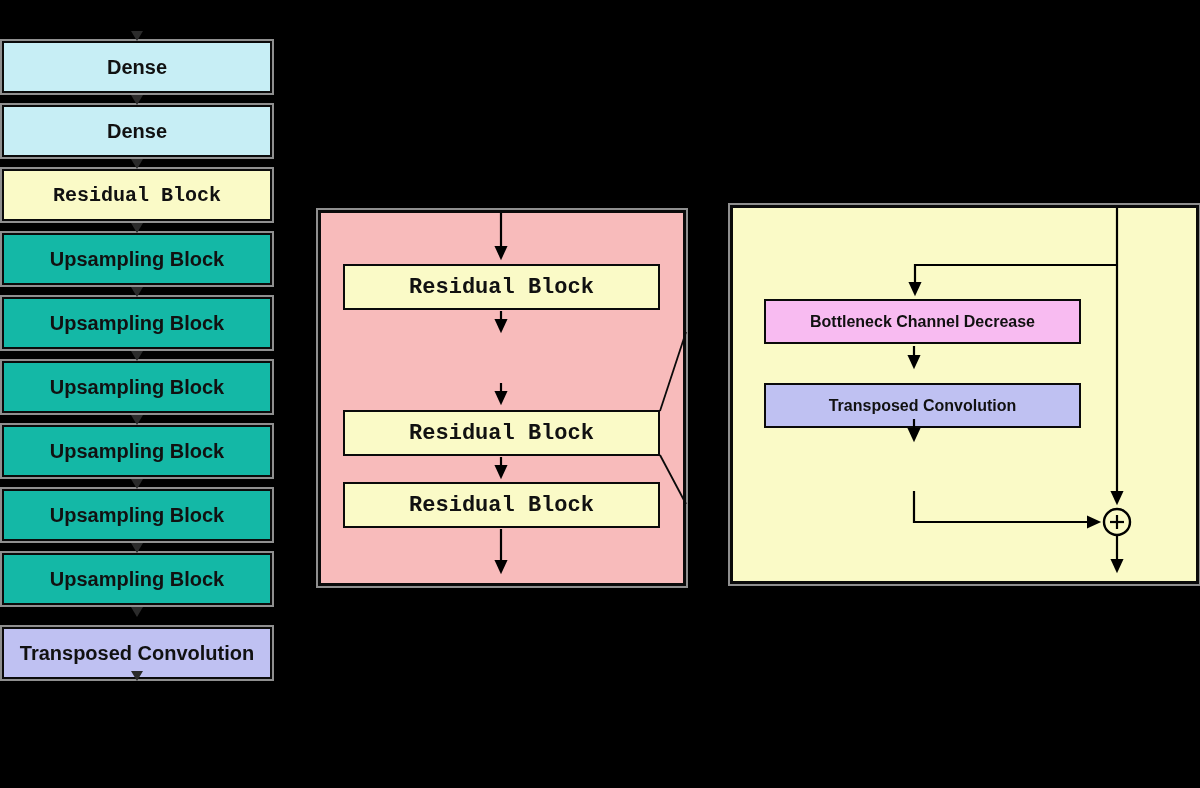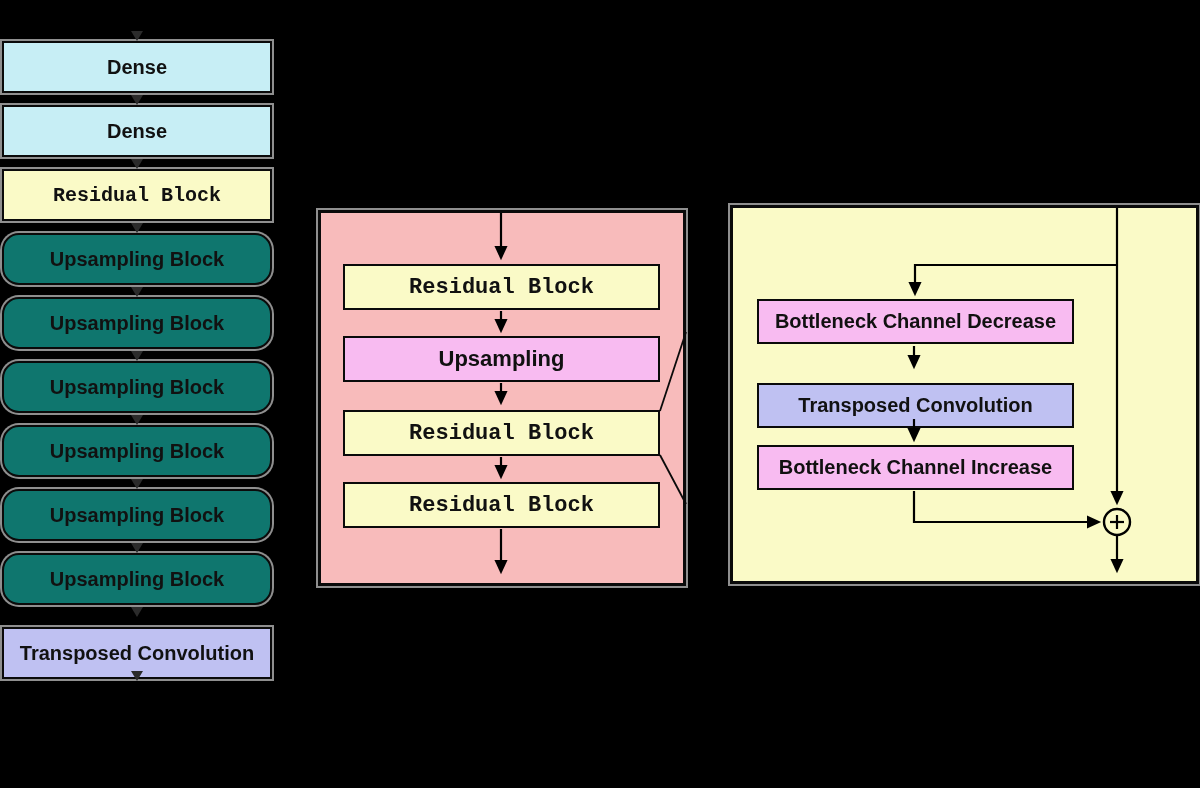--- a/index.html
+++ b/index.html
@@ -15,26 +15,26 @@
   .left-blk{left:2px;width:270px;height:52px;font-size:20px;}
 
   
   .panel{position:absolute;box-sizing:border-box;border:3px solid #0a0a0a;
          box-shadow:0 0 0 2px #8f8f8f;}
   #middle-panel{left:318px;top:210px;width:368px;height:376px;background:#f8bbbb;}
   #right-panel{left:730px;top:205px;width:469px;height:379px;background:#fafac7;}
 
   
   .mid-blk{left:22px;width:317px;height:46px;font-size:22px;border:2px solid #0a0a0a;box-shadow:none;}
-  .right-blk{left:24px;width:317px;height:45px;font-size:20px;border:2px solid #0a0a0a;box-shadow:none;}
+  .right-blk{left:31px;width:317px;height:45px;font-size:16px;border:2px solid #0a0a0a;box-shadow:none;}
 
   
   .c-cyan{background:#c7eef5;}
   .c-yellow{background:#fafac7;font-family:Liberation Mono, monospace;}
-  .c-pink{background:#0f766e;border-radius:17px;}
+  .c-pink{background:#14b8a6;}
   .c-violet{background:#f8bbf1;}
   .c-peri{background:#bfc1f2;margin-top:10px;}
 
   #overlay{position:absolute;left:0;top:0;width:1200px;height:788px;pointer-events:none;}
 </style>
 </head>
 <body>
 
 <div id="canvas">
 
@@ -44,29 +44,27 @@
   <div class="blk left-blk c-pink" style="top:233px">Upsampling Block</div>
   <div class="blk left-blk c-pink" style="top:297px">Upsampling Block</div>
   <div class="blk left-blk c-pink" style="top:361px">Upsampling Block</div>
   <div class="blk left-blk c-pink" style="top:425px">Upsampling Block</div>
   <div class="blk left-blk c-pink" style="top:489px">Upsampling Block</div>
   <div class="blk left-blk c-pink" style="top:553px">Upsampling Block</div>
   <div class="blk left-blk c-peri" style="top:617px">Transposed Convolution</div>
 
   <div class="panel" id="middle-panel">
     <div class="blk mid-blk c-yellow" style="top:51px">Residual Block</div>
-    <div class="blk mid-blk c-violet" style="top:123px">Upsampling</div>
     <div class="blk mid-blk c-yellow" style="top:197px">Residual Block</div>
     <div class="blk mid-blk c-yellow" style="top:269px">Residual Block</div>
   </div>
 
   <div class="panel" id="right-panel">
     <div class="blk right-blk c-violet" style="top:91px">Bottleneck Channel Decrease</div>
     <div class="blk right-blk c-peri" style="top:165px">Transposed Convolution</div>
-    <div class="blk right-blk c-violet" style="top:237px">Bottleneck Channel Increase</div>
   </div>
 
   <svg id="overlay" viewBox="0 0 1200 788" xmlns="http://www.w3.org/2000/svg">
     <defs>
       <marker id="mb" markerWidth="8" markerHeight="7" refX="0.5" refY="3" orient="auto">
         <path d="M0,0 L6.5,3 L0,6 z" fill="#000"></path>
       </marker>
     </defs>
 
     <g fill="#2b2b2b">

